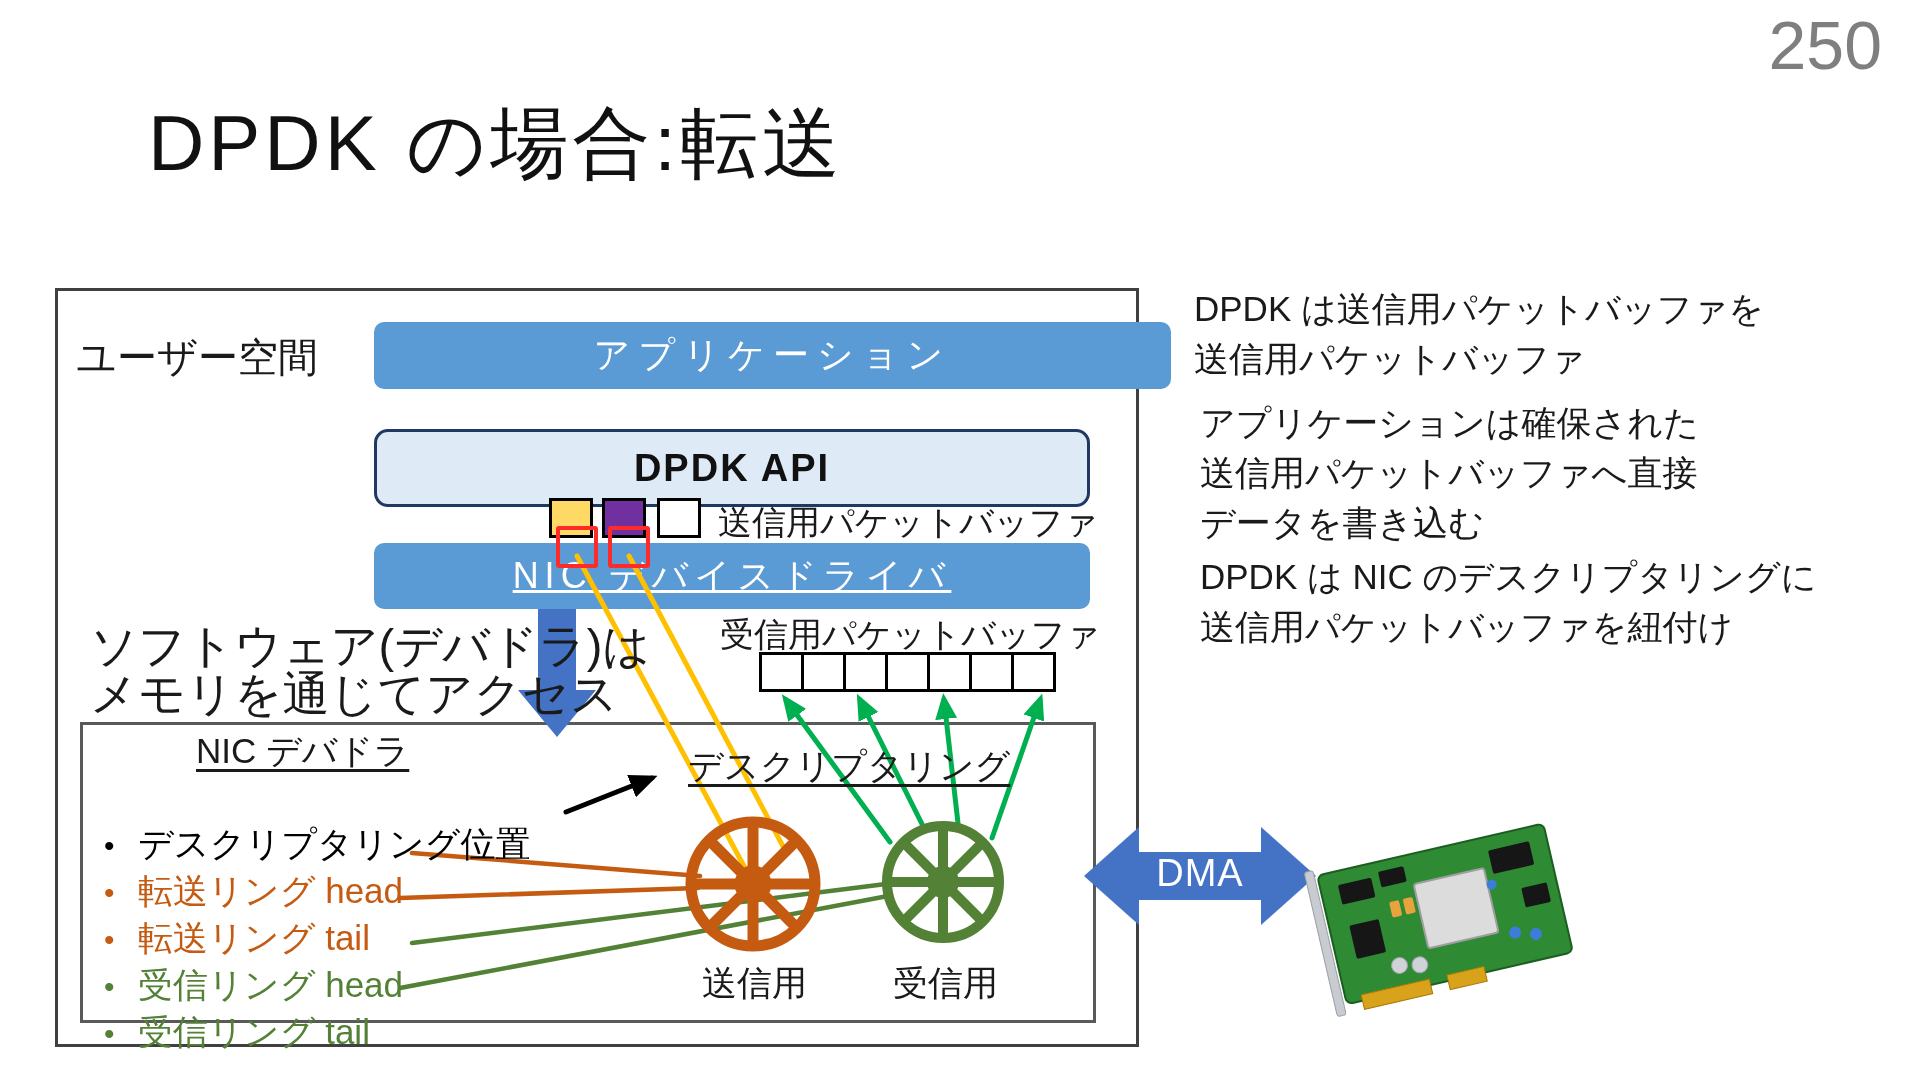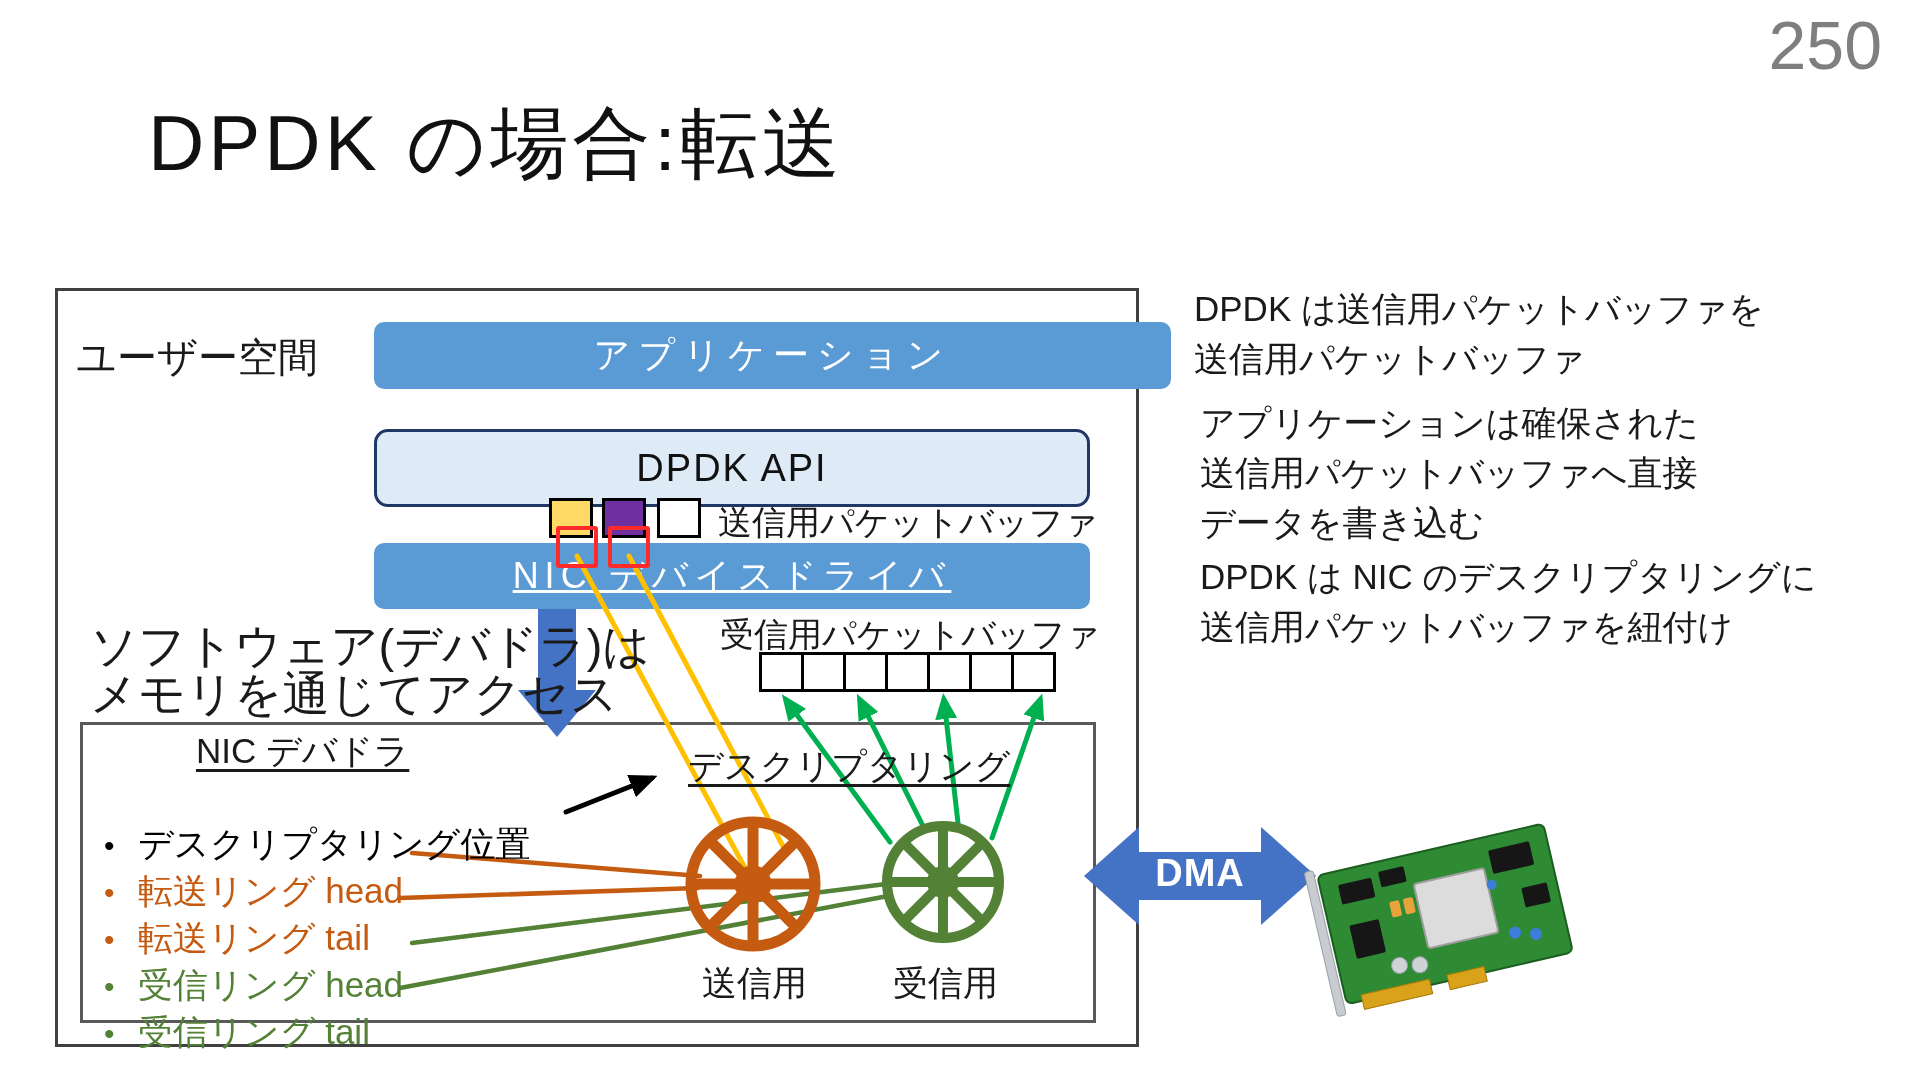--- a/index.html
+++ b/index.html
@@ -19,21 +19,21 @@
 
   .outer-box{position:absolute;left:55px;top:288px;width:1084px;height:759px;border:3px solid var(--border-dark);background:#fff;}
   .inner-box{position:absolute;left:80px;top:722px;width:1016px;height:301px;border:3px solid var(--border-mid);background:#fff;}
 
   .user-space-label{position:absolute;left:76px;top:330px;font-size:40px;}
 
   .app-box{position:absolute;left:374px;top:322px;width:797px;height:67px;background:var(--box-blue);
     border-radius:10px;color:#fff;font-size:36px;letter-spacing:8px;display:flex;align-items:center;justify-content:center;}
   .api-box{position:absolute;left:374px;top:429px;width:716px;height:78px;background:var(--api-fill);
     border:3px solid var(--api-border);border-radius:14px;color:#111;font-size:38px;letter-spacing:2px;
-    display:flex;align-items:center;justify-content:center;}
+    display:flex;align-items:center;justify-content:center;font-weight:bold;}
   .driver-box{position:absolute;left:374px;top:543px;width:716px;height:66px;background:var(--box-blue);
     border-radius:10px;color:#fff;font-size:36px;letter-spacing:6px;display:flex;align-items:center;justify-content:center;text-decoration:underline;}
 
   .txsq{position:absolute;top:498px;width:44px;height:40px;border:3px solid #000;background:#fff;}
   .txsq.sq1{left:549px;background:var(--buffer-yellow);}
   .txsq.sq2{left:602px;background:var(--purple);}
   .txsq.sq3{left:657px;}
   .tx-buffer-label{position:absolute;left:718px;top:500px;font-size:34px;}
 
   .red-frame{position:absolute;width:42px;height:42px;border:4px solid var(--red);border-radius:3px;top:526px;background:transparent;}
@@ -49,21 +49,21 @@
 
   .nic-reg-title{position:absolute;left:196px;top:728px;font-size:35px;text-decoration:underline;text-underline-offset:6px;}
   .reg-list{position:absolute;left:104px;top:782px;list-style:none;font-size:35px;margin-top:39px;}
   .reg-list li{line-height:45px;white-space:nowrap;}
   .reg-list li::before{content:"\2022";display:inline-block;width:34px;font-size:30px;}
 
   .desc-ring-label{position:absolute;left:688px;top:743px;font-size:35px;text-decoration:underline;text-underline-offset:6px;}
   .tx-ring-label{position:absolute;left:702px;top:960px;font-size:35px;}
   .rx-ring-label{position:absolute;left:893px;top:960px;font-size:35px;}
 
-  .dma-label{position:absolute;left:1140px;top:852px;width:120px;text-align:center;font-size:38px;font-weight:bold;color:#fff;letter-spacing:1px;}
+  .dma-label{position:absolute;left:1140px;top:852px;width:120px;text-align:center;font-size:38px;font-weight:normal;color:#fff;letter-spacing:1px;}
 
   .note{position:absolute;font-size:35px;line-height:50px;color:#1a1a1a;}
   .note.n1{left:1194px;top:284px;}
   .note.n2{left:1200px;top:398px;}
   .note.n3{left:1200px;top:552px;}
 
   svg.overlay{position:absolute;left:0;top:0;width:1920px;height:1080px;pointer-events:none;}
 
   .blue-poly{fill:var(--arrow-blue);}
   .yellow-line{stroke:var(--yellow);stroke-width:5;stroke-linecap:round;fill:none;}

